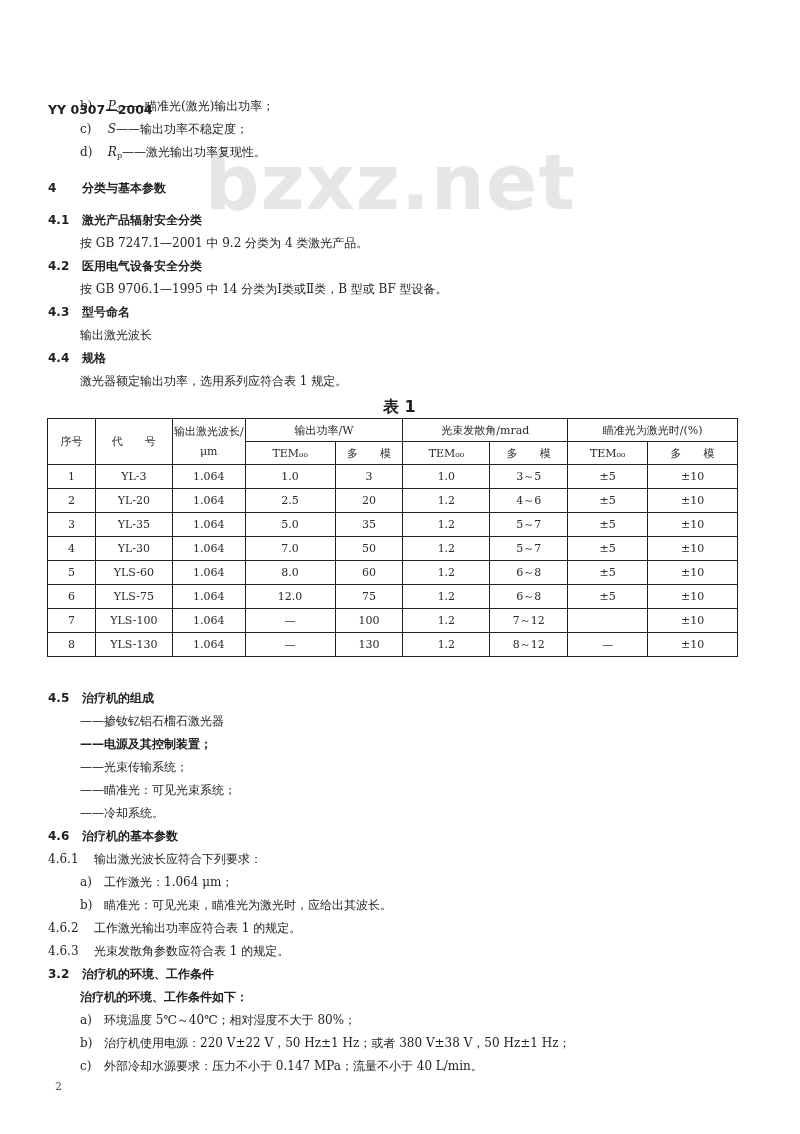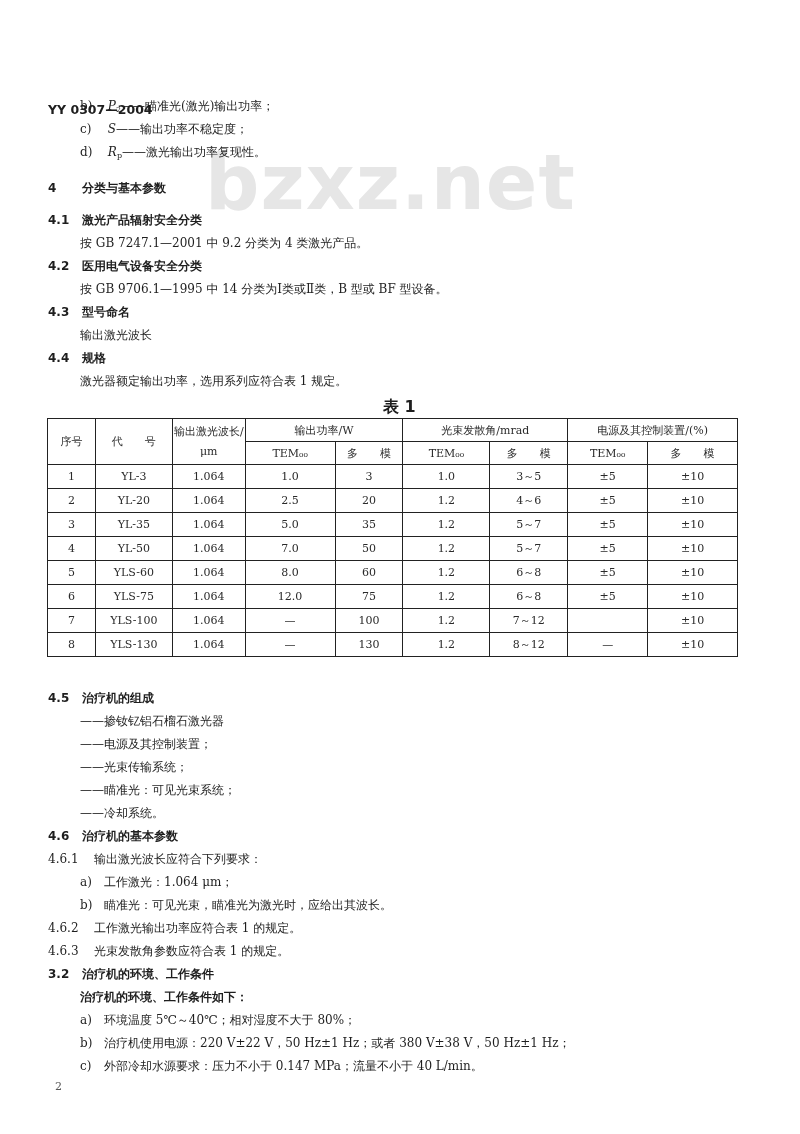--- a/index.html
+++ b/index.html
@@ -92,21 +92,21 @@
     <col style="width:80px">
       <col style="width:90px">
   </colgroup>
   <thead>
     <tr>
       <th rowspan="2">序号</th>
       <th rowspan="2">代　　号</th>
       <th rowspan="2" style="white-space:normal; line-height:20px;">输出激光波长/μm</th>
       <th colspan="2">输出功率/W</th>
       <th colspan="2">光束发散角/mrad</th>
-      <th colspan="2">电源及其控制装置/(%)</th>
+      <th colspan="2">瞄准光为激光时/(%)</th>
     </tr>
     <tr>
       <th>TEM₀₀</th>
       <th>多　　模</th>
       <th>TEM₀₀</th>
       <th>多　　模</th>
       <th>TEM₀₀</th>
       <th>多　　模</th>
     </tr>
   </thead>
@@ -139,21 +139,21 @@
       <td>1.064</td>
       <td>5.0</td>
       <td>35</td>
       <td>1.2</td>
       <td>5～7</td>
       <td>±5</td>
       <td>±10</td>
     </tr>
     <tr>
       <td>4</td>
-      <td>YL-50</td>
+      <td>YL-30</td>
       <td>1.064</td>
       <td>7.0</td>
       <td>50</td>
       <td>1.2</td>
       <td>5～7</td>
       <td>±5</td>
       <td>±10</td>
     </tr>
     <tr>
       <td>5</td>
@@ -199,21 +199,21 @@
       <td>—</td>
       <td>±10</td>
     </tr>
   </tbody>
 </table>
 
 <div class="abs heading" style="left:48px; top:690px;">
   <span class="num">4.5</span><span>治疗机的组成</span>
 </div>
 <div class="abs line" style="left:80px; top:713px;">——掺钕钇铝石榴石激光器</div>
-<div class="abs line" style="left:80px; top:736px;">——电源及其控制装置；</div>
+<div class="abs line" style="left:80px; top:736px;font-weight:bold;">——电源及其控制装置；</div>
 <div class="abs line" style="left:80px; top:759px;">——光束传输系统；</div>
 <div class="abs line" style="left:80px; top:782px;">——瞄准光：可见光束系统；</div>
 <div class="abs line" style="left:80px; top:805px;">——冷却系统。</div>
 
 <div class="abs heading" style="left:48px; top:828px;">
   <span class="num">4.6</span><span>治疗机的基本参数</span>
 </div>
 <div class="abs line" style="left:48px; top:851px;">
   <span class="num-w">4.6.1</span><span>输出激光波长应符合下列要求：</span>
 </div>

